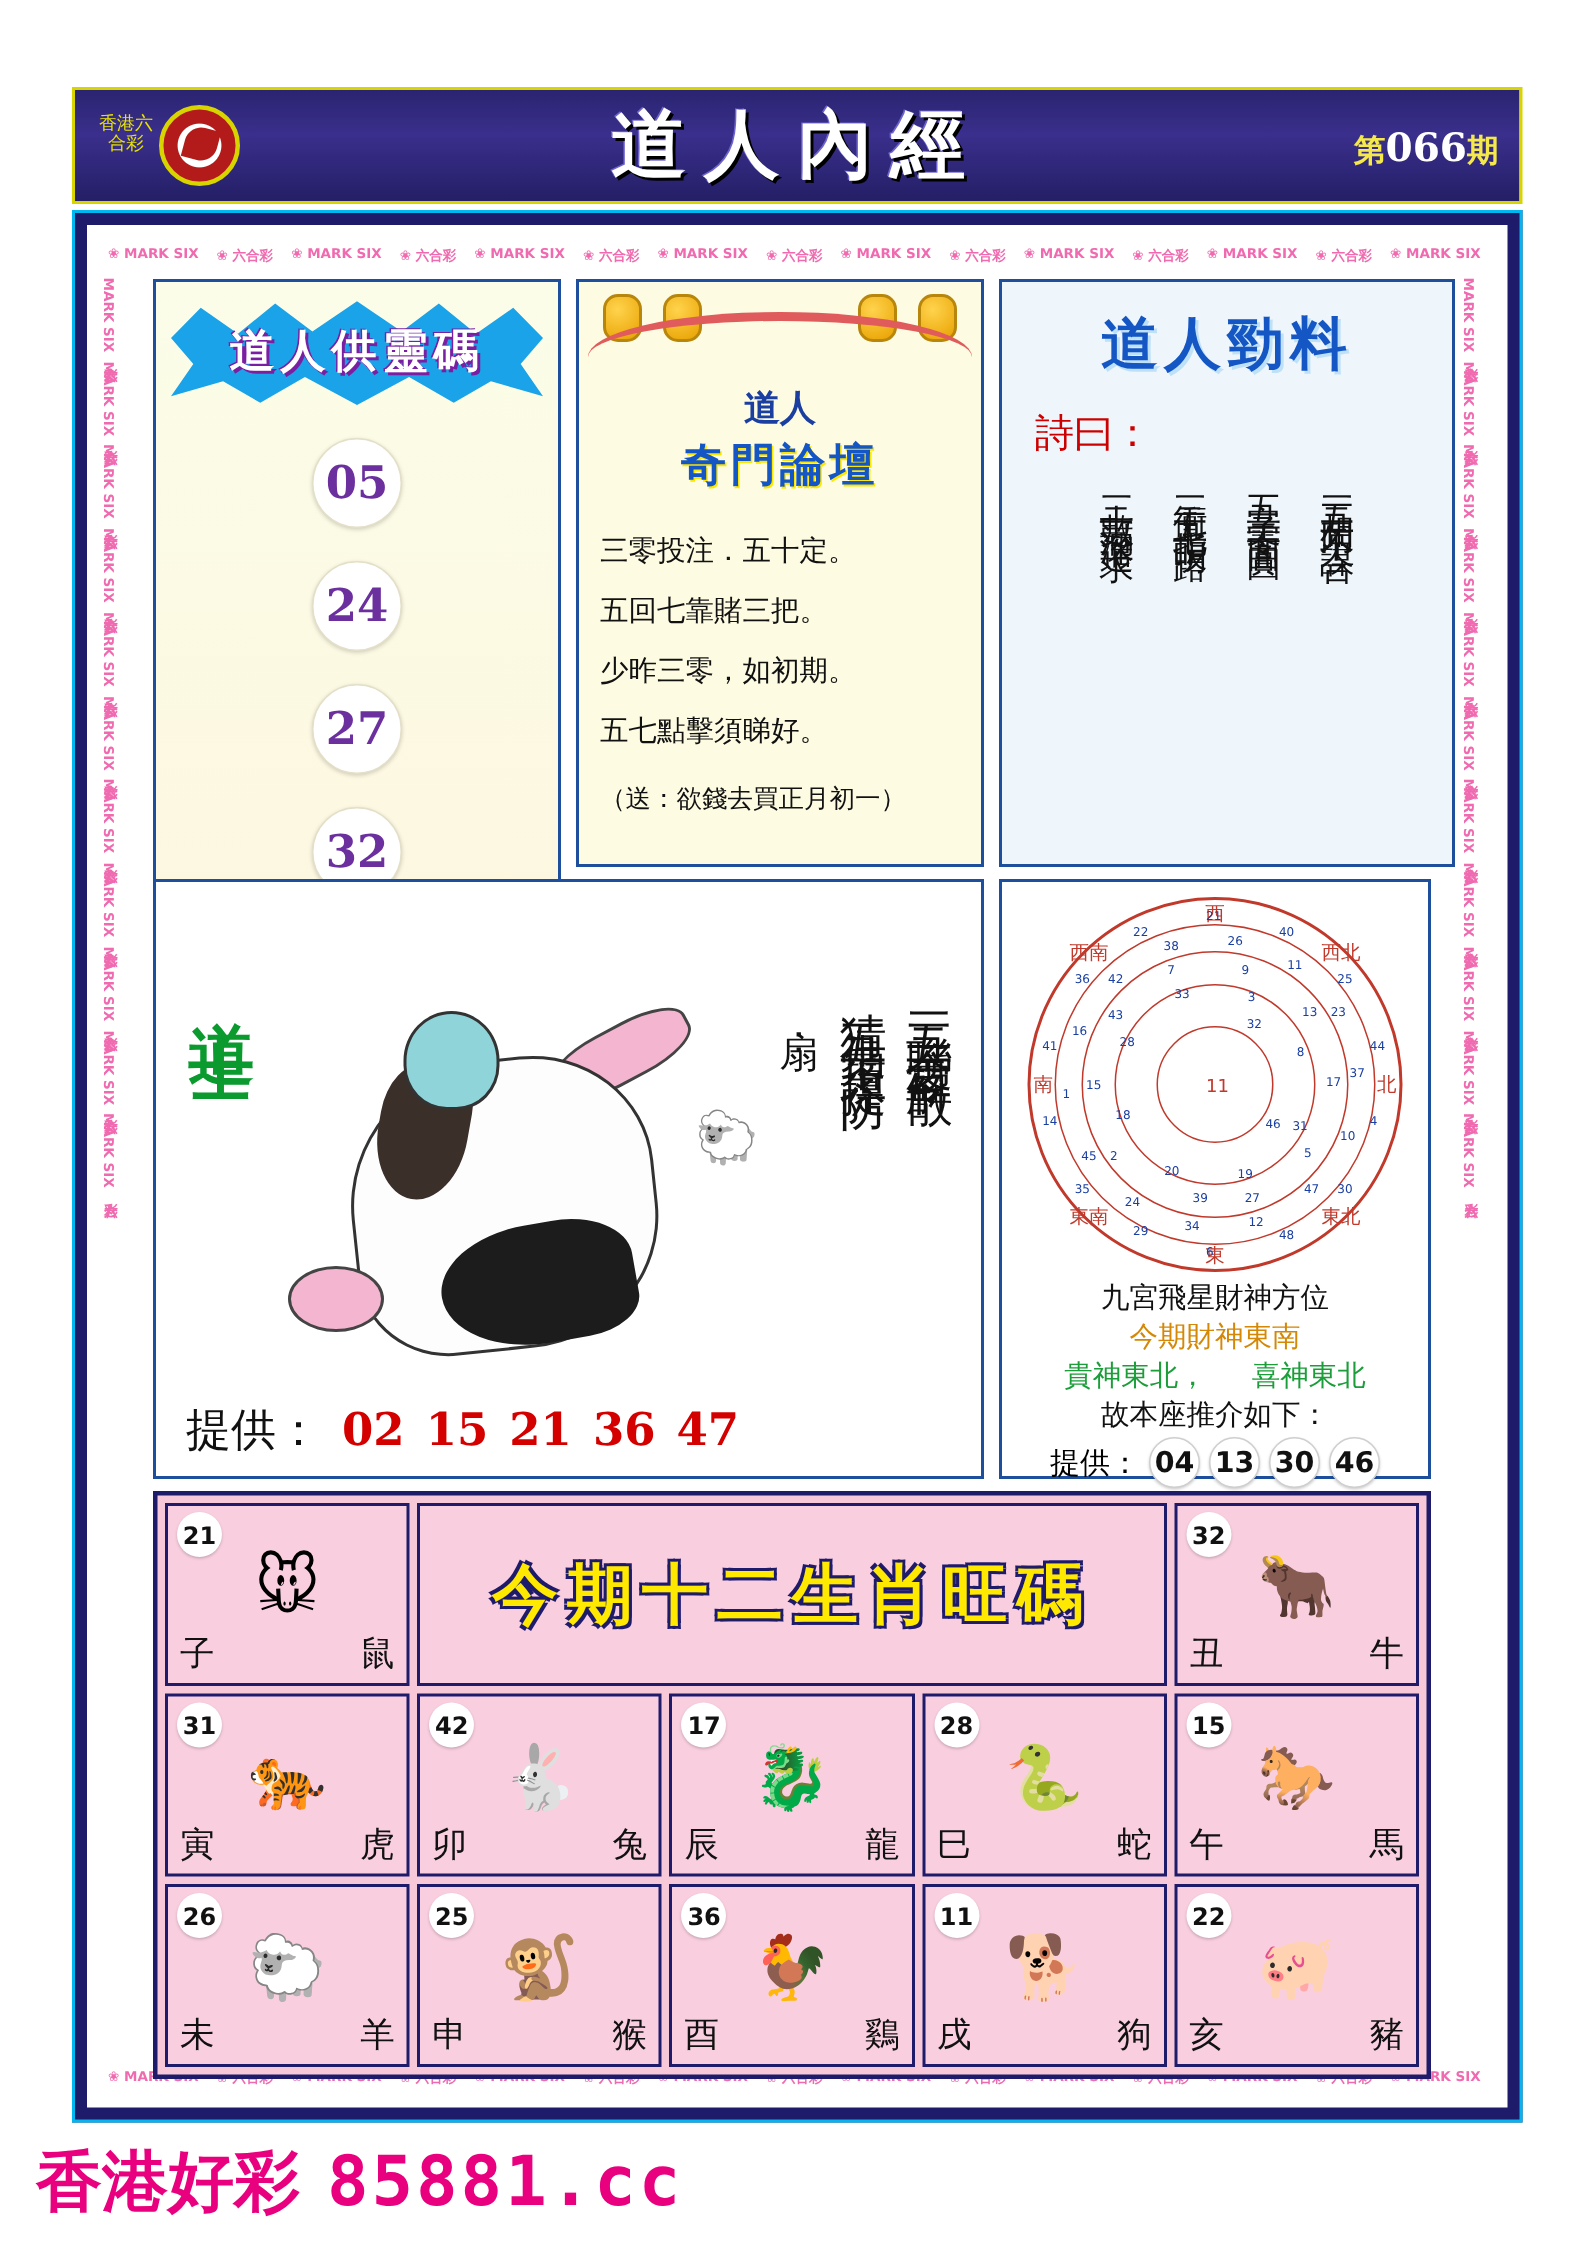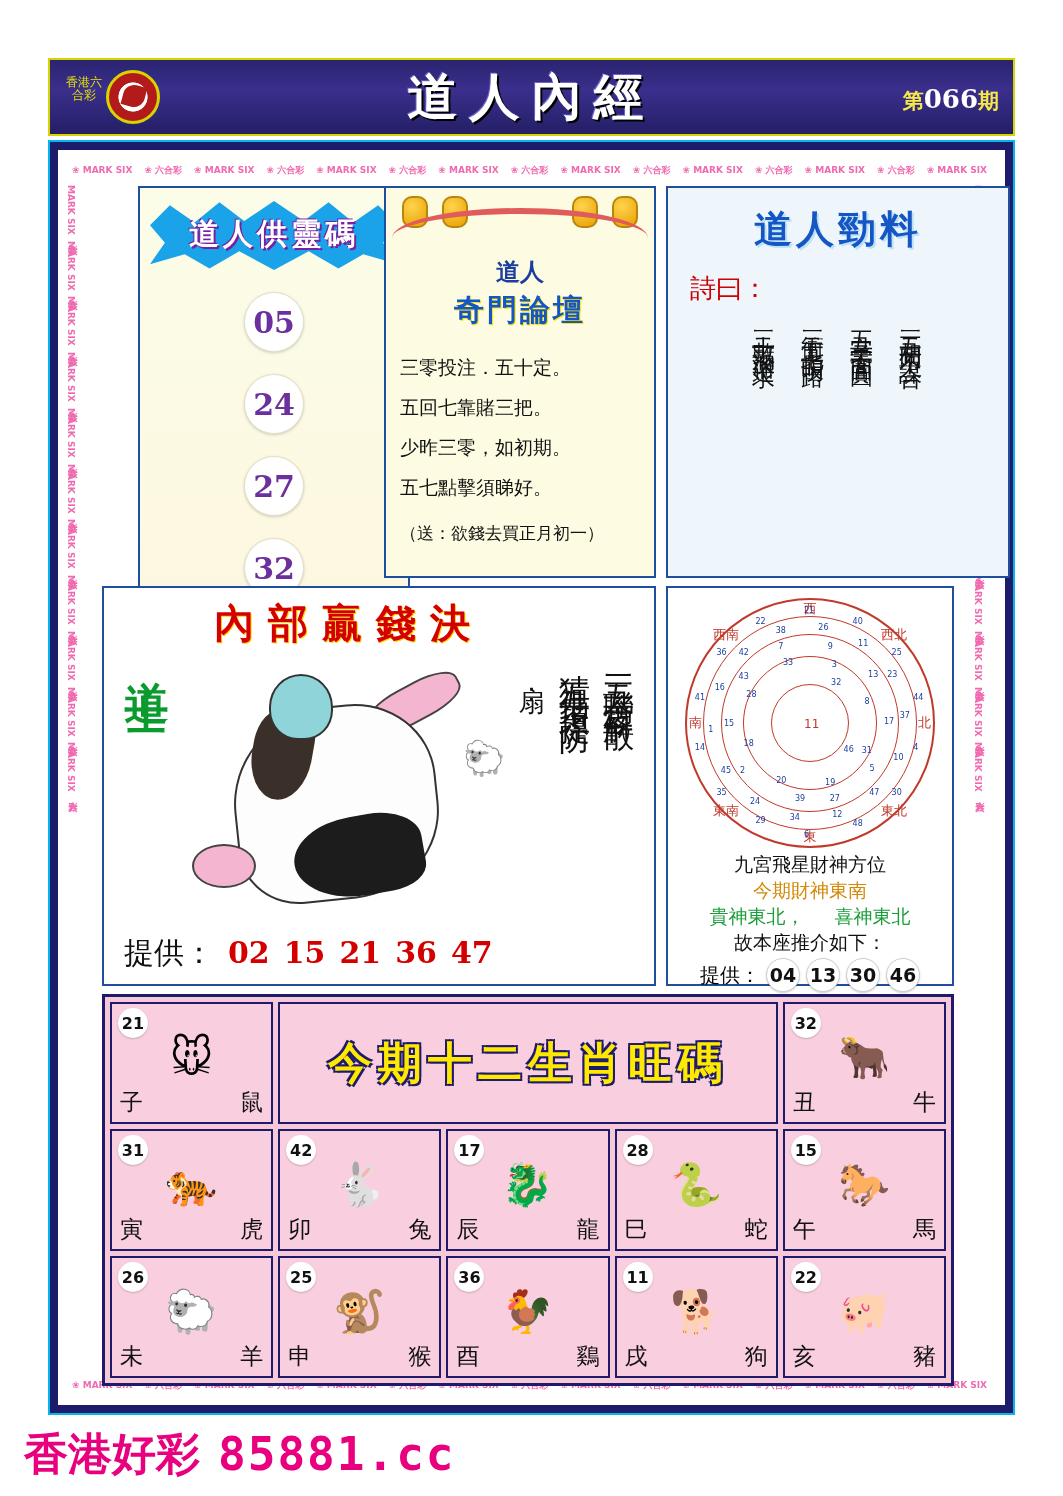--- a/index.html
+++ b/index.html
@@ -39,21 +39,21 @@
   .strip-bot{left:8px;bottom:8px;right:8px;height:24px;display:flex;align-items:center;}
   .strip-top .cell,.strip-bot .cell{flex:0 0 auto;padding:0 6px;}
   .strip-left{left:8px;top:32px;width:24px;bottom:32px;}
   .strip-right{right:8px;top:32px;width:24px;bottom:32px;}
   .vcell{writing-mode:vertical-rl;color:#f06ab0;font-size:9px;font-weight:bold;margin:3px 0;}
 
   .content{position:absolute;left:44px;top:36px;right:44px;bottom:36px;}
 
   
   .panelA{position:absolute;left:0;top:0;width:272px;height:428px;
-    background:linear-gradient(180deg,#fbfde8 0%,#fdf7e0 100%);border:2px solid #1e4f9c;box-sizing:border-box;margin-left:36px;}
+    background:linear-gradient(180deg,#fbfde8 0%,#fdf7e0 100%);border:2px solid #1e4f9c;box-sizing:border-box;}
   .starbox{position:relative;margin:10px auto 0;width:248px;height:72px;}
   .star{position:absolute;left:0;top:0;width:248px;height:72px;background:#1aa3e8;
     clip-path:polygon(0% 38%,8% 10%,18% 34%,28% 6%,38% 32%,50% 4%,62% 32%,72% 6%,82% 34%,92% 10%,100% 38%,94% 62%,100% 92%,86% 78%,76% 98%,64% 74%,50% 100%,36% 74%,24% 98%,14% 78%,0% 92%,6% 62%);}
   .startext{position:absolute;left:0;top:0;width:248px;height:72px;display:flex;align-items:center;justify-content:center;
     font-family:"DejaVu Serif","Liberation Serif",serif;font-size:30px;font-weight:bold;color:#ffffff;
     letter-spacing:4px;text-shadow:2px 2px 0 #7a1fa2,-1px -1px 0 #7a1fa2;}
   .ballgrid{margin:22px auto 0;width:240px;display:grid;grid-template-columns:1fr;row-gap:22px;}
   .ball{width:58px;height:58px;border-radius:50%;background:#ffffff;border:1px solid #e4dfc8;
     margin:0 auto;display:flex;align-items:center;justify-content:center;
     color:#6b2f9e;font-size:30px;font-weight:bold;font-family:"DejaVu Serif",serif;
@@ -65,21 +65,21 @@
   .lant{position:absolute;top:8px;width:26px;height:32px;border-radius:10px;background:radial-gradient(circle at 35% 30%,#ffd34d,#e8a100);
     border:2px solid #b8860b;box-sizing:border-box;}
   .ribbon{position:absolute;left:6px;right:6px;top:20px;height:26px;
     border-top:6px solid #e05b5b;border-radius:50%/30px 30px 0 0;}
   .panelB .t1{text-align:center;font-size:24px;color:#1b3fa0;font-weight:bold;font-family:"DejaVu Serif",serif;margin-top:-18px;}
   .panelB .t2{text-align:center;font-size:30px;color:#1456c4;font-weight:bold;font-family:"DejaVu Serif",serif;
     letter-spacing:3px;margin-top:2px;text-shadow:1px 1px 0 #ffe600;}
   .poemB{margin:16px 14px 0;font-family:"DejaVu Serif","Liberation Serif",serif;font-size:19px;color:#111;line-height:40px;}
   .poemB .note{font-size:17px;margin-top:6px;}
 
-  .panelC{position:absolute;left:564px;top:0;width:344px;height:392px;
+  .panelC{position:absolute;left:564px;top:0;width:304px;height:392px;
     background:#eef6fb;border:2px solid #1e4f9c;box-sizing:border-box;}
   .panelC .title{text-align:center;font-size:38px;font-weight:bold;color:#1456c4;
     font-family:"DejaVu Serif",serif;margin-top:16px;letter-spacing:4px;text-shadow:2px 2px 0 #bfe1f7;}
   .panelC .sub{margin:16px 0 0 22px;font-size:26px;color:#c00;font-family:"DejaVu Serif",serif;}
   .vpoem{margin-top:6px;display:flex;flex-direction:row-reverse;justify-content:center;gap:18px;height:230px;}
   .vpoem span{writing-mode:vertical-rl;font-family:"DejaVu Serif","Liberation Serif",serif;
     font-size:23px;color:#111;letter-spacing:6px;}
 
   
   .panelD{position:absolute;left:0;top:400px;width:554px;height:400px;
@@ -299,21 +299,20 @@
           <div class="sub">詩曰：</div>
           <div class="vpoem">
             <span>三五相同不謀合</span>
             <span>五字三零面面圓</span>
             <span>三衝五七指明路</span>
             <span>三十數滿深追求</span>
           </div>
         </div>
 
         <div class="panelD">
-          <div class="headline">內部贏錢決</div>
           <div class="daoshi">道士</div>
           <div class="figure">
             <div class="fig-arm"></div>
             <div class="fig-robe"></div>
             <div class="fig-ink"></div>
             <div class="fig-hair"></div>
             <div class="fig-head"></div>
             <div class="fig-foot"></div>
           </div>
           <div class="vtxt v1">三五聯合零解散</div>

